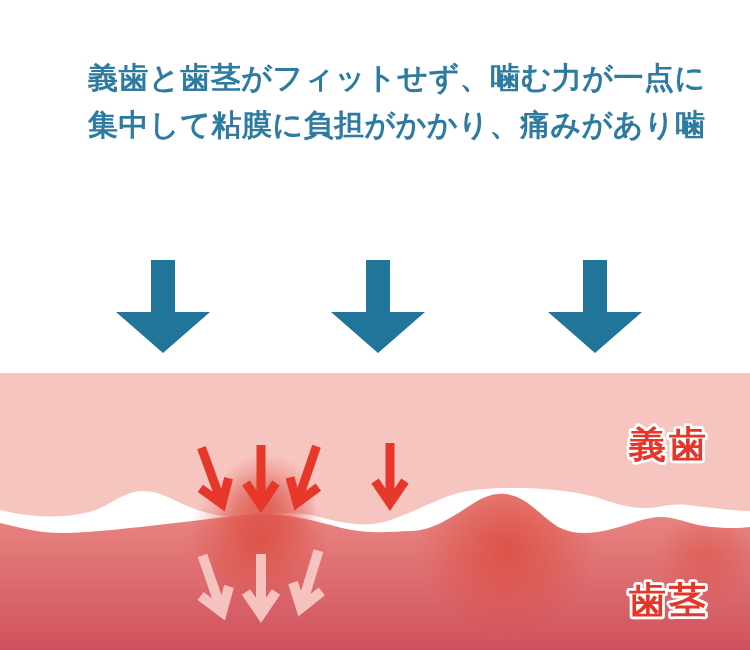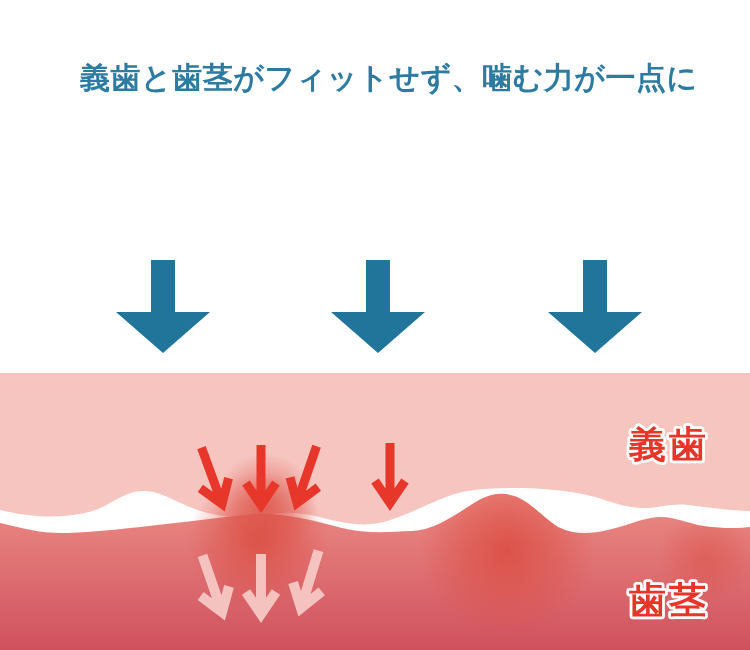--- a/index.html
+++ b/index.html
@@ -9,21 +9,21 @@
     font-family:"Liberation Sans","DejaVu Sans",sans-serif;
     overflow:hidden;
   }
   .stage{
     position:relative;
     width:750px;height:650px;
     background:#ffffff;
   }
   .headline{
     position:absolute;
-    left:80px;top:54px;
+    left:88px;top:54px;
     width:620px;
     color:#2e7ba2;
     font-family:"Liberation Serif","DejaVu Serif",serif;
     font-weight:700;
     font-size:30px;
     line-height:47px;
     letter-spacing:0.5px;
   }
   .art{
     position:absolute;
@@ -44,20 +44,21 @@
   .stress-arrows{stroke-width:9;fill:none;stroke-linejoin:miter;}
   .relief-arrows{stroke-width:10;fill:none;opacity:0.9;}
 </style>
 </head>
 <body>
 
 <div class="stage">
 
   <div class="headline">
     <div>義歯と歯茎がフィットせず、噛む力が一点に</div>
+    <div>集中して粘膜に負担がかかり、痛みがあり噛</div>
   </div>
 
   <svg class="art" viewBox="0 0 750 650" xmlns="http://www.w3.org/2000/svg">
     <defs>
       <linearGradient id="gumGrad" x1="0" y1="490" x2="0" y2="650" gradientUnits="userSpaceOnUse">
         <stop offset="0" stop-color="#ec8e86"></stop>
         <stop offset="1" stop-color="#d0515e"></stop>
       </linearGradient>
       <radialGradient id="blobGrad">
         <stop offset="0" stop-opacity="0.92" stop-color="#dc4f44"></stop>

